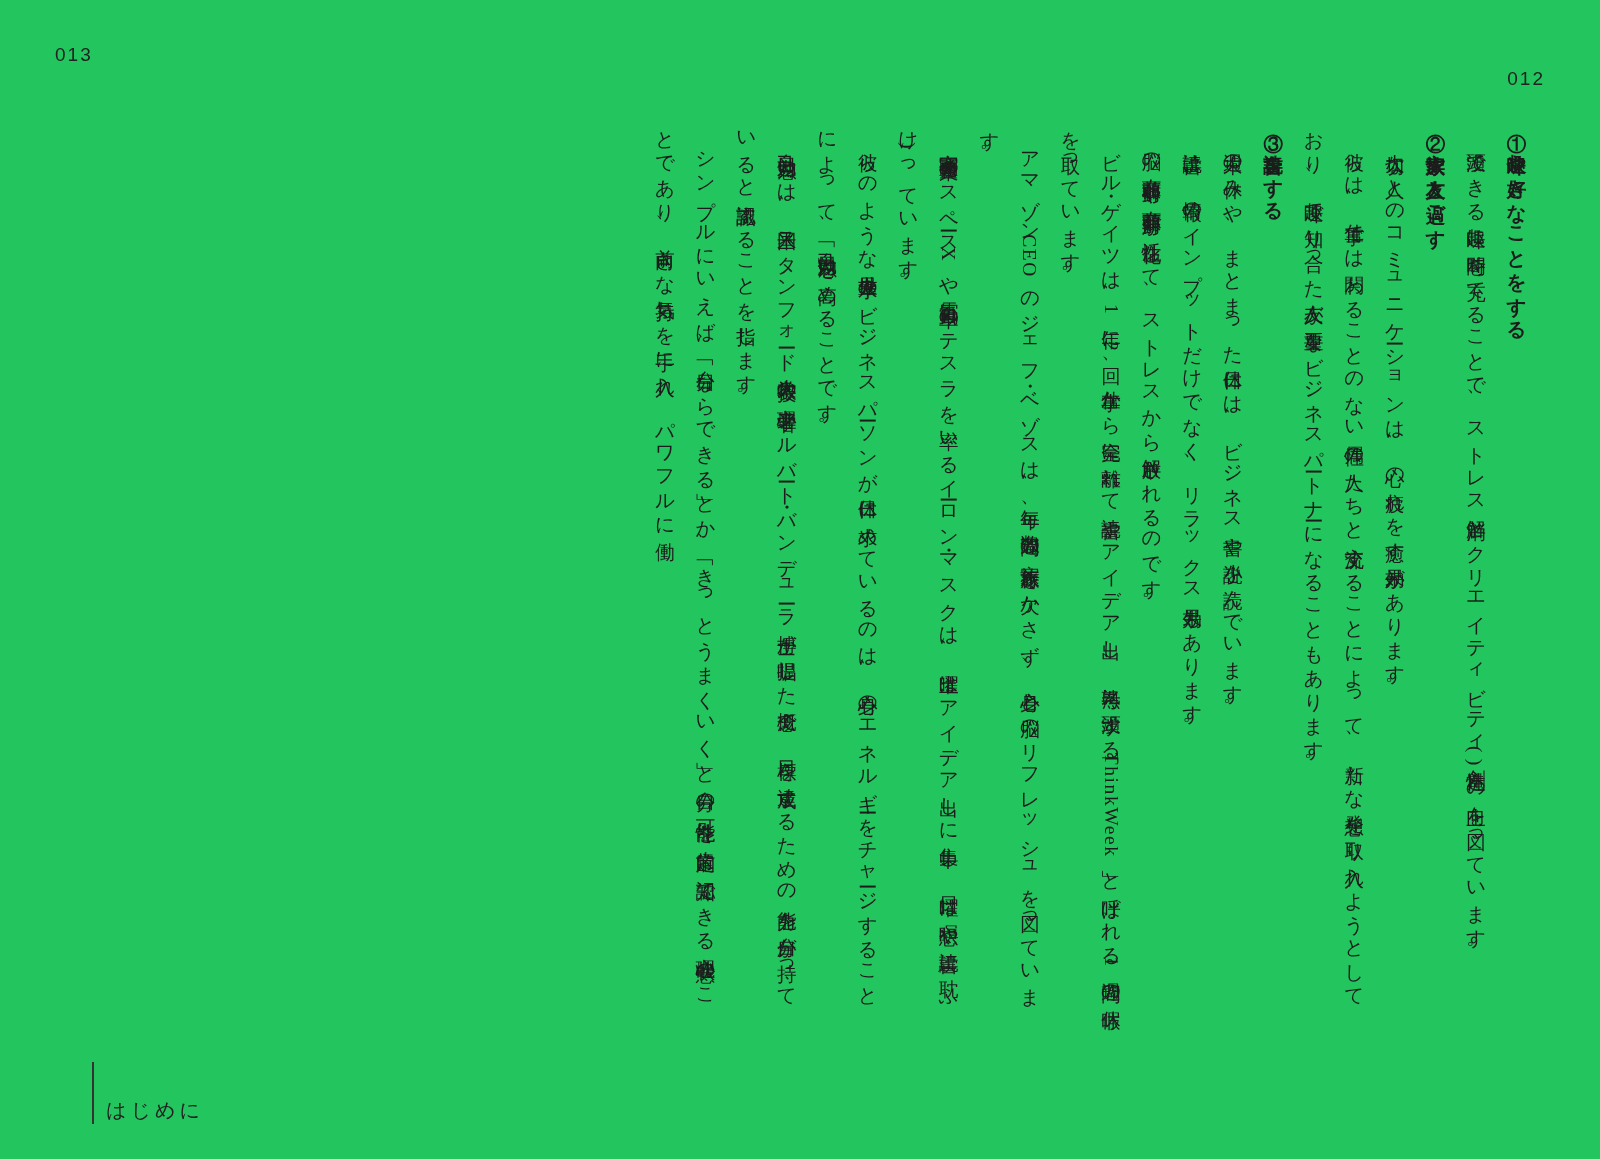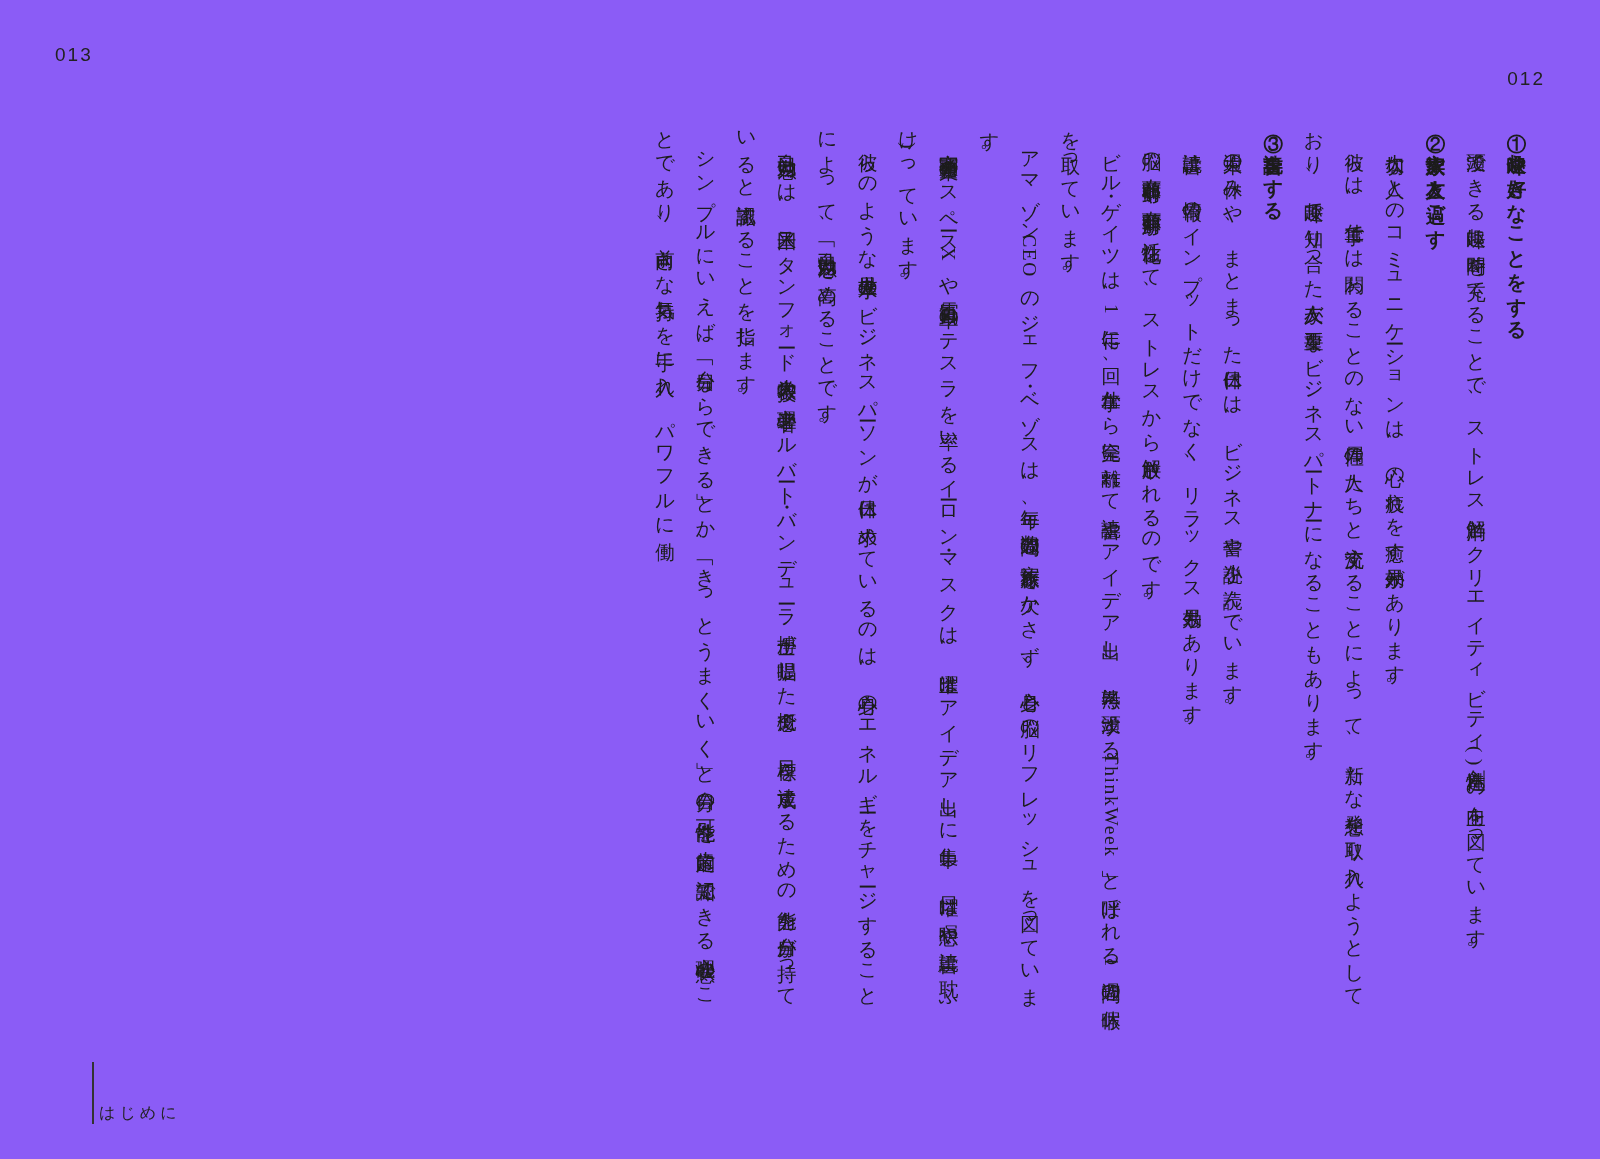--- a/index.html
+++ b/index.html
@@ -12,45 +12,45 @@
     height: 1159px;
     font-family: "Liberation Serif", "DejaVu Serif", serif;
     color: #1a1a1a;
     position: relative;
     overflow: hidden;
   }
 
   .page {
     position: absolute;
     inset: 0;
-    background: #8b5cf6;
+    background: #22c55e;
   }
 
   
   .folio {
     position: absolute;
     top: 44px;
     font-family: "Liberation Sans", sans-serif;
     font-size: 19px;
     letter-spacing: 2px;
     color: #222;
   }
   .folio-left { left: 55px; }
   .folio-right { right: 55px; margin-top: 24px; }
 
   
   .running-foot {
     position: absolute;
     left: 92px;
     bottom: 35px;
     font-family: "Liberation Sans", sans-serif;
-    font-size: 16px;
+    font-size: 20px;
     letter-spacing: 4px;
     color: #222;
-    padding-left: 5px;
+    padding-left: 12px;
     border-left: 2px solid #333;
     line-height: 1.4;
     height: 62px;
     display: flex;
     align-items: flex-end;
   }
 
   
   .vtext {
     position: absolute;

